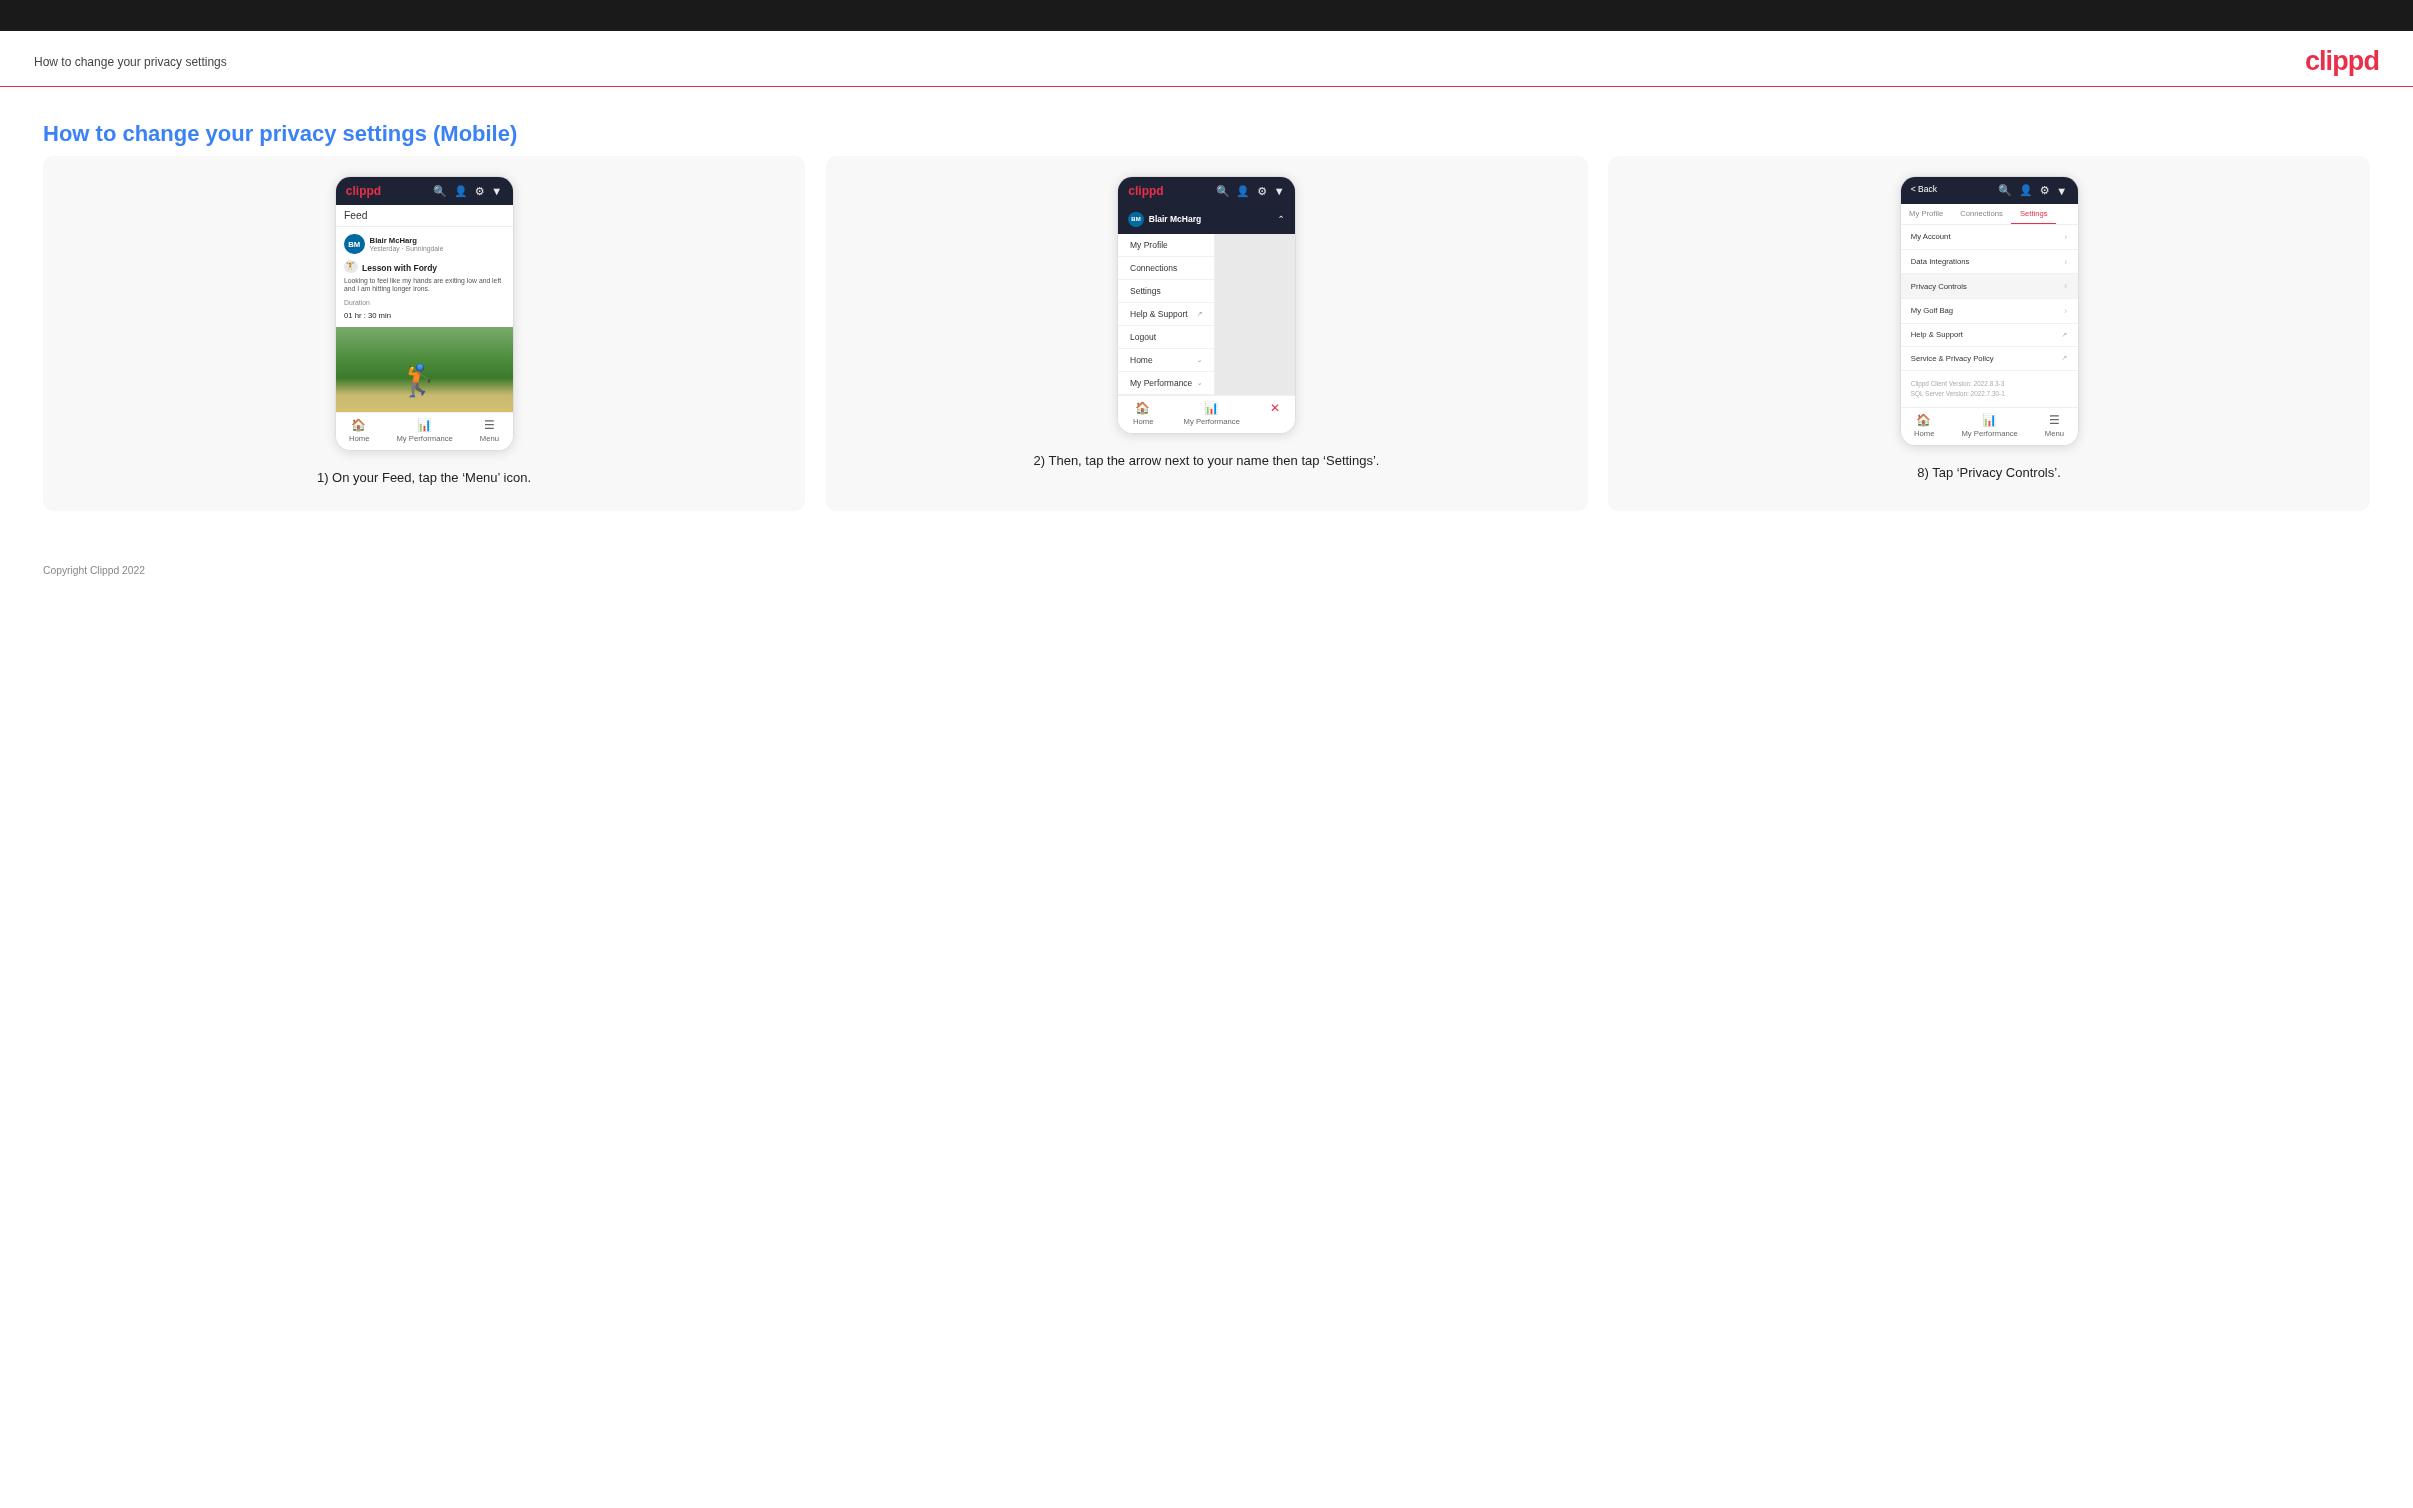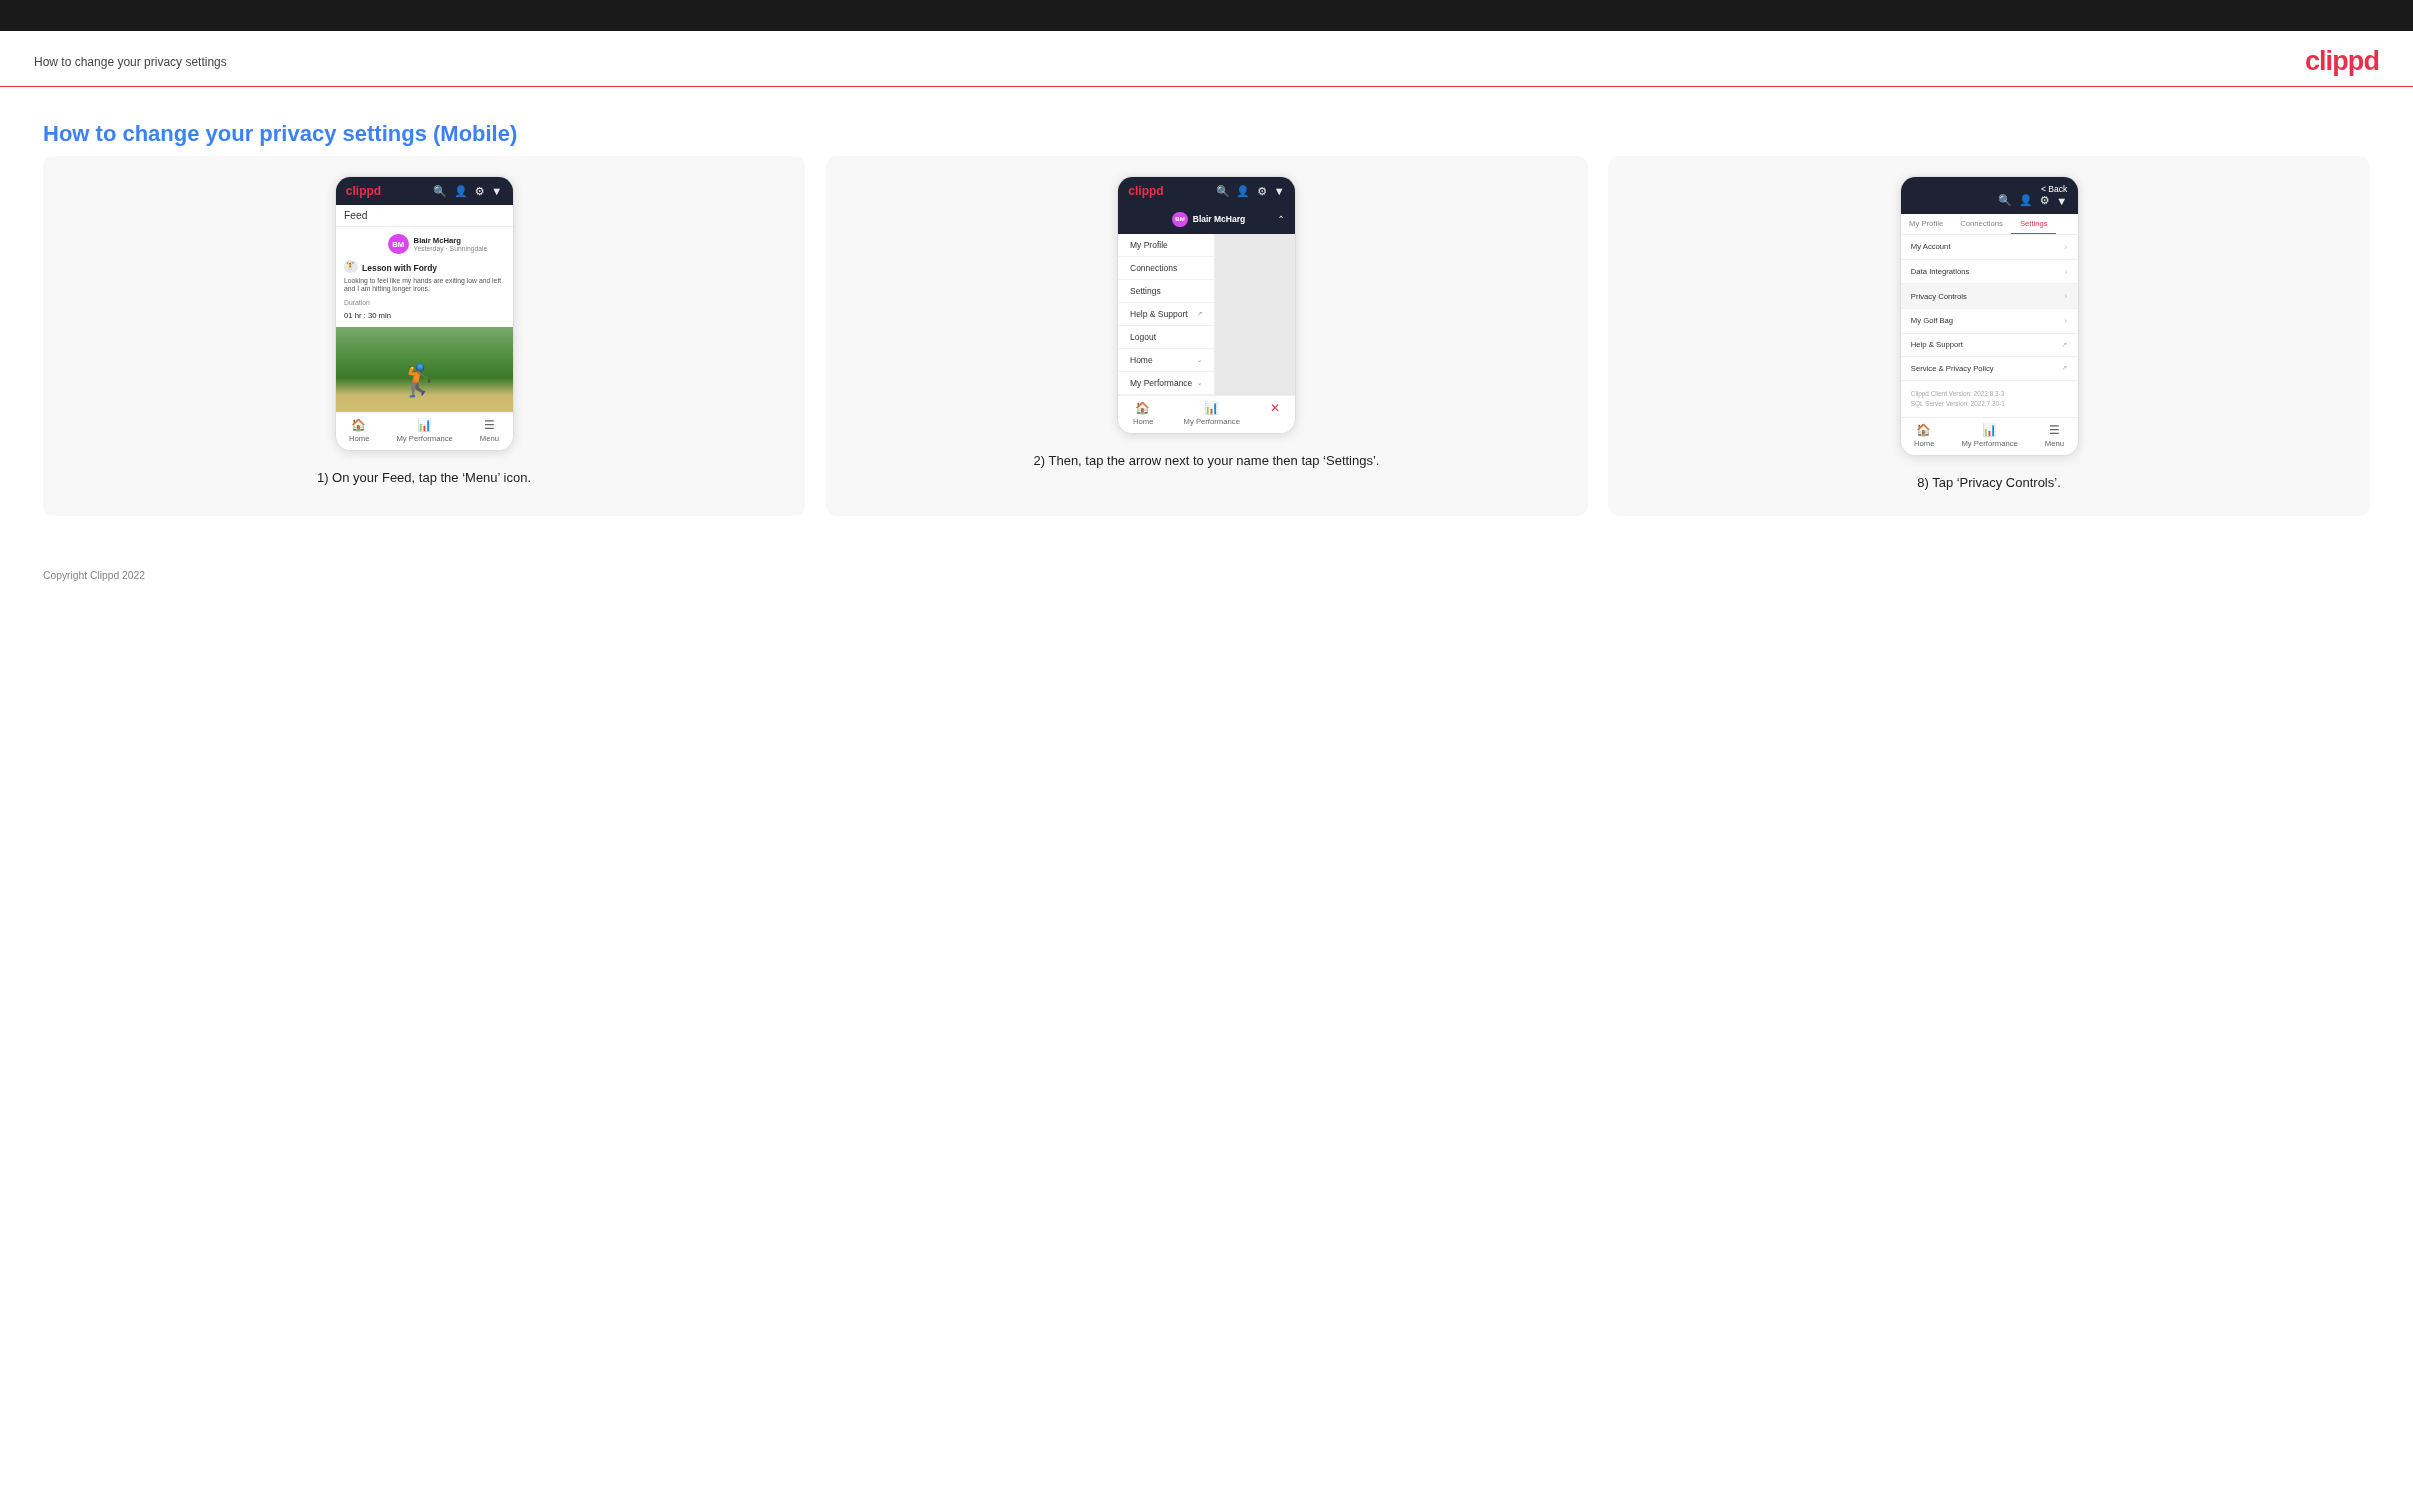--- a/index.html
+++ b/index.html
@@ -133,29 +133,28 @@
     .post-user {
       display: flex;
       align-items: center;
       gap: 5.1px;
       margin-bottom: 5.1px;
     }
     .avatar-circle {
       width: 20.5px;
       height: 20.5px;
       border-radius: 50%;
-      background: #d946ef;
+      background: #0369a1;
       display: flex;
       align-items: center;
       justify-content: center;
       color: #fff;
       font-size: 7.7px;
       font-weight: 700;
       flex-shrink: 0;
-      margin-left: 44px;
     }
     .avatar-circle.small {
       width: 15.4px;
       height: 15.4px;
       font-size: 6px;
     }
     .post-user-info {
       font-size: 7.7px;
     }
     .post-username { font-weight: 600; color: #222; }
@@ -249,24 +248,23 @@
     .dim-content {
       padding: 6.8px;
       font-size: 6px;
       color: #999;
     }
 
     
     .settings-back-bar {
       background: #1e2235;
       display: flex;
-      align-items: flex-end;
+      align-items: flex-start;
       justify-content: space-between;
       padding: 6.8px 10.3px;
-      flex-direction: column;
     }
     .back-btn { color: #fff; font-size: 8.5px; }
     .settings-tabs {
       display: flex;
       border-bottom: 0.9px solid #eee;
       background: #fff;
     }
     .settings-tab {
       padding: 5.1px 8.5px;
       font-size: 7.7px;

